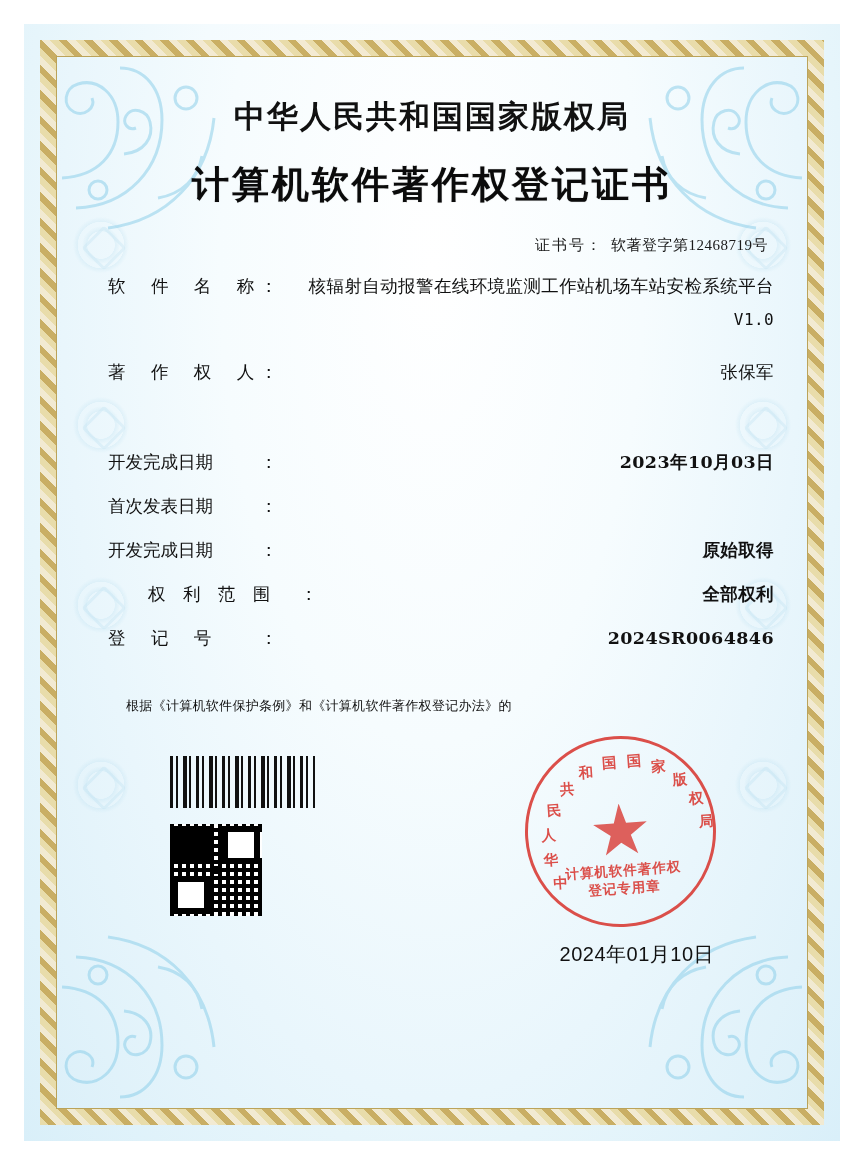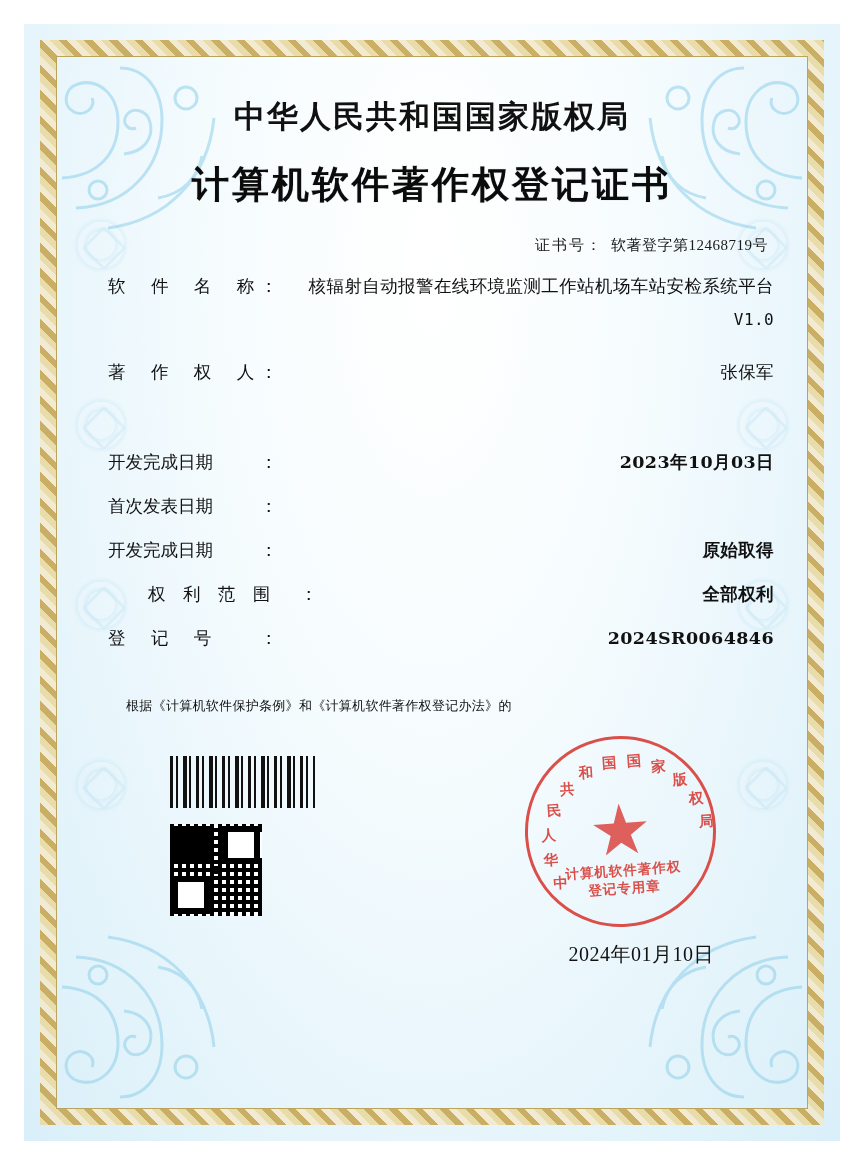--- a/index.html
+++ b/index.html
@@ -309,21 +309,21 @@
     letter-spacing: 1px;
   }
 
   .issue-date {
     position: absolute;
     right: 60px;
     top: 845px;
     font-size: 20px;
     color: #111;
     letter-spacing: .5px;
-    font-family: Liberation Serif, serif;
+    font-family: Liberation Sans, sans-serif;
   }
 </style>
 </head>
 <body>
 
 <div class="certificate">
   <div class="paper-margin"></div>
 
   <div class="greek-border"></div>
   <div class="greek-inner-mask"></div>

